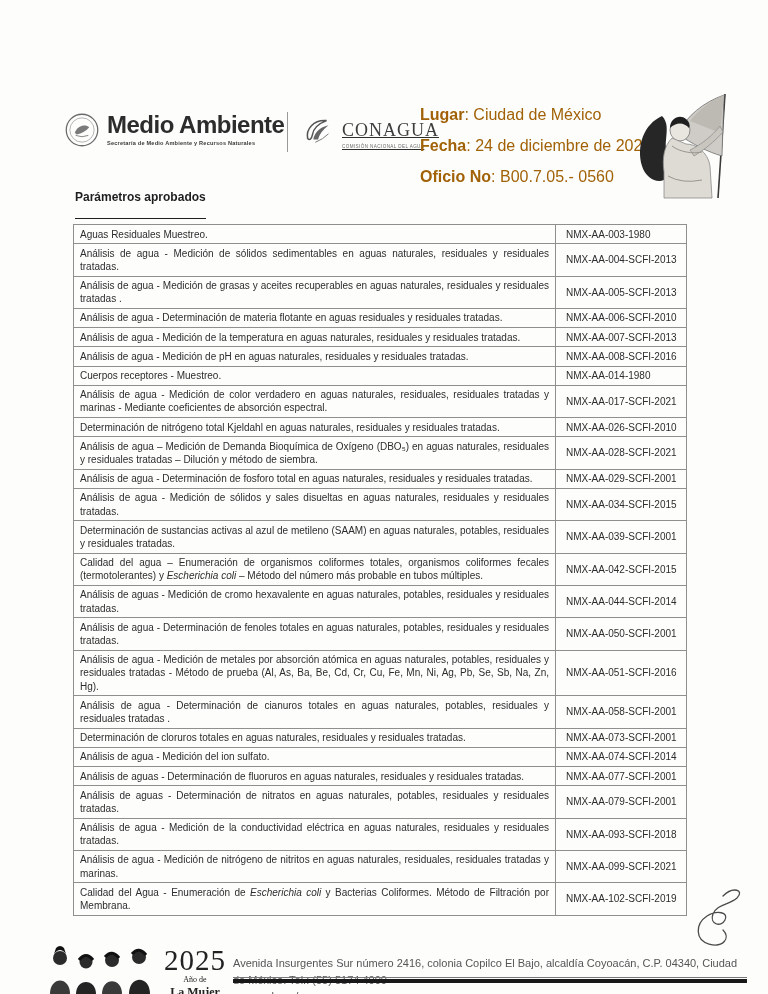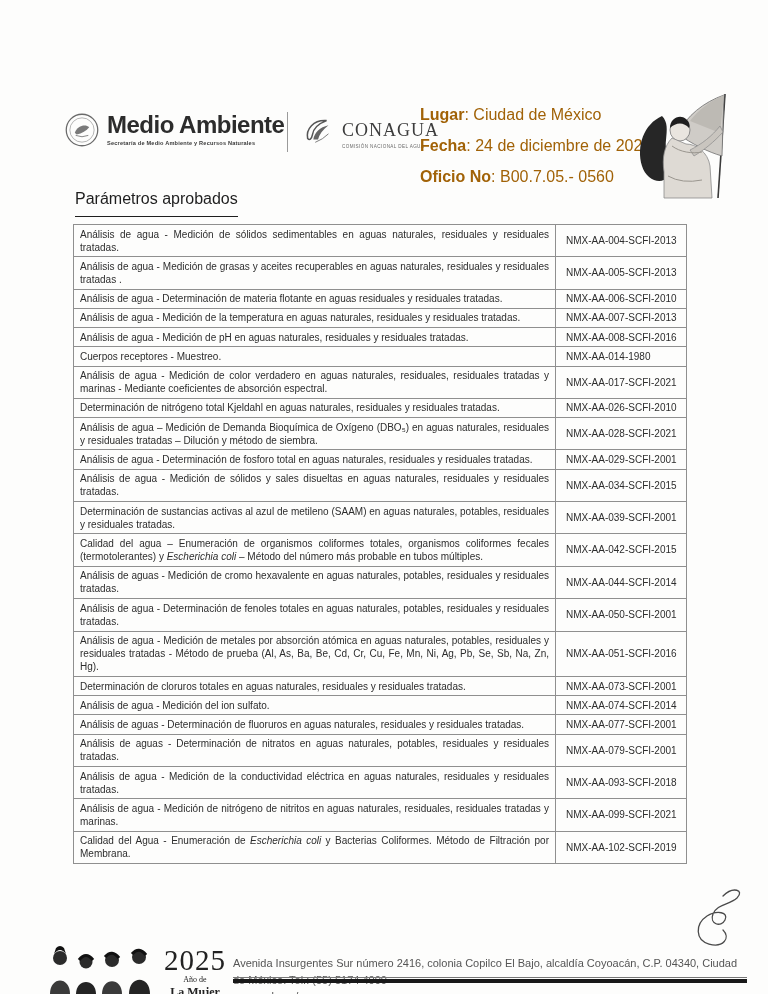--- a/index.html
+++ b/index.html
@@ -17,35 +17,35 @@
   
   .header { position: absolute; left: 60px; top: 100px; width: 700px; height: 100px; }
   .logo-semarnat { position: absolute; left: 4px; top: 10px; display: flex; align-items: center; }
   .seal { width: 36px; height: 36px; margin-top: 2px; }
   .semarnat-text { margin-left: 7px; }
   .semarnat-title { font-size: 24px; font-weight: bold; letter-spacing: -0.5px; color: #2c2c2c; line-height: 1.05; }
   .semarnat-sub { font-size: 5.6px; font-weight: bold; color: #3a3a3a; margin-top: 2px; letter-spacing: 0.2px; }
   .logo-divider { position: absolute; left: 227px; top: 12px; width: 1px; height: 40px; background: #9a9a9a; }
   .logo-conagua { position: absolute; left: 242px; top: 14px; display: flex; align-items: flex-start; }
   .conagua-icon { width: 34px; height: 34px; }
-  .conagua-text { margin-left: 6px; margin-top: 6px; }
+  .conagua-text { margin-left: 6px; margin-top: 6px; text-decoration: underline; }
   .conagua-title { font-family: "Liberation Serif", serif; font-size: 18px; letter-spacing: 1px; color: #3d3d3d; }
   .conagua-sub { font-size: 4.6px; color: #6a6a6a; margin-top: 3px; letter-spacing: 0.4px; }
 
   .meta { position: absolute; left: 360px; top: 6px; font-size: 16px; color: #a16207; }
   .meta-line { margin-bottom: 13px; white-space: nowrap; }
   .meta-line b { font-weight: bold; }
 
   .flag-illustration { position: absolute; left: 568px; top: -12px; width: 120px; height: 118px; }
 
   
   .section-title {
     position: absolute; left: 75px; top: 190px;
-    font-size: 16px; font-weight: normal; color: #1e1e1e;
-    border-bottom: 1.5px solid #1e1e1e; padding-bottom: 8px;
+    font-size: 12px; font-weight: bold; color: #1e1e1e;
+    border-bottom: 1.5px solid #1e1e1e; padding-bottom: 14px;
   }
 
   
   .params-table {
     position: absolute; left: 73px; top: 224px; width: 614px;
     border-collapse: collapse;
     font-size: 10px; line-height: 1.32; color: #2d2d2d;
   }
   .params-table td {
     border: 1px solid #8f8f8f;
@@ -122,20 +122,24 @@
       <path d="M44,58 C52,64 64,66 74,64" stroke="#9a968f" stroke-width="1" fill="none"></path>
       <path d="M40,88 q14,8 34,4" stroke="#9a968f" stroke-width="1" fill="none"></path>
     </svg>
   </div>
 
   <div class="section-title">Parámetros aprobados</div>
 
   <table class="params-table">
     <tbody>
         <tr>
+          <td class="param-cell"><span>Aguas Residuales Muestreo.</span></td>
+          <td class="code-cell">NMX-AA-003-1980</td>
+        </tr>
+        <tr>
           <td class="param-cell"><span>Análisis de agua - Medición de sólidos sedimentables en aguas naturales, residuales y residuales tratadas.</span></td>
           <td class="code-cell">NMX-AA-004-SCFI-2013</td>
         </tr>
         <tr>
           <td class="param-cell"><span>Análisis de agua - Medición de grasas y aceites recuperables en aguas naturales, residuales y residuales tratadas .</span></td>
           <td class="code-cell">NMX-AA-005-SCFI-2013</td>
         </tr>
         <tr>
           <td class="param-cell"><span>Análisis de agua - Determinación de materia flotante en aguas residuales y residuales tratadas.</span></td>
           <td class="code-cell">NMX-AA-006-SCFI-2010</td>
@@ -184,20 +188,24 @@
           <td class="param-cell"><span>Análisis de aguas - Medición de cromo hexavalente en aguas naturales, potables, residuales y residuales tratadas.</span></td>
           <td class="code-cell">NMX-AA-044-SCFI-2014</td>
         </tr>
         <tr>
           <td class="param-cell"><span>Análisis de agua - Determinación de fenoles totales en aguas naturales, potables, residuales y residuales tratadas.</span></td>
           <td class="code-cell">NMX-AA-050-SCFI-2001</td>
         </tr>
         <tr>
           <td class="param-cell"><span>Análisis de agua - Medición de metales por absorción atómica en aguas naturales, potables, residuales y residuales tratadas - Método de prueba (Al, As, Ba, Be, Cd, Cr, Cu, Fe, Mn, Ni, Ag, Pb, Se, Sb, Na, Zn, Hg).</span></td>
           <td class="code-cell">NMX-AA-051-SCFI-2016</td>
+        </tr>
+        <tr>
+          <td class="param-cell"><span>Análisis de agua - Determinación de cianuros totales en aguas naturales, potables, residuales y residuales tratadas .</span></td>
+          <td class="code-cell">NMX-AA-058-SCFI-2001</td>
         </tr>
         <tr>
           <td class="param-cell"><span>Determinación de cloruros totales en aguas naturales, residuales y residuales tratadas.</span></td>
           <td class="code-cell">NMX-AA-073-SCFI-2001</td>
         </tr>
         <tr>
           <td class="param-cell"><span>Análisis de agua - Medición del ion sulfato.</span></td>
           <td class="code-cell">NMX-AA-074-SCFI-2014</td>
         </tr>
         <tr>

